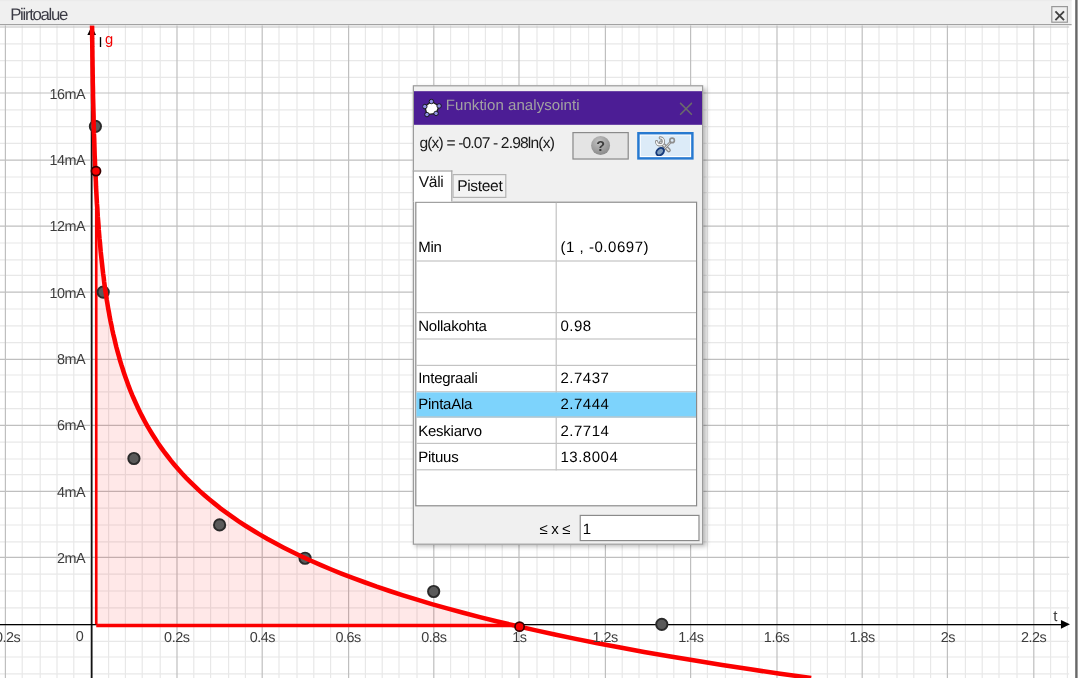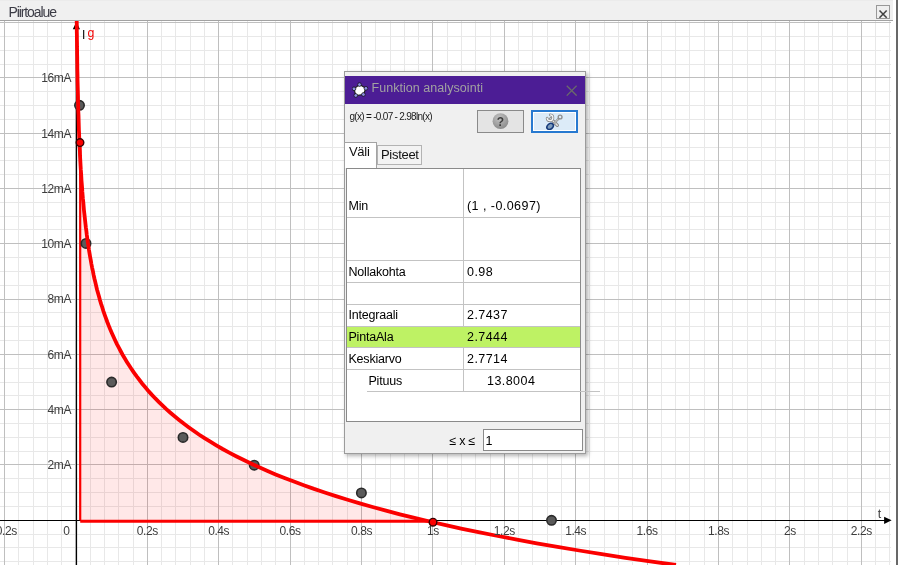--- a/index.html
+++ b/index.html
@@ -5,21 +5,21 @@
 html,body{width:899px;height:565px;overflow:hidden;background:#fff;font-family:"Liberation Sans",sans-serif}
 #titlebar{position:absolute;left:0;top:0;width:893px;height:20.9px;background:#f0f0f0;border-top:1px solid #ebebeb;border-bottom:1.7px solid #a2a2a2}
 #titlebar span{position:absolute;left:8.5px;top:4.2px;font-size:14px;font-weight:normal;letter-spacing:-1.1px;color:#3b3b45;line-height:14px}
 #winx{position:absolute;left:876px;top:5.1px;width:13.9px;height:13.9px;border:1.2px solid #989898;background:#efefef}
 #redge{position:absolute;left:896.3px;top:0;width:1.8px;height:565px;background:#686868}
 #canvas{position:absolute;left:0;top:21px}
 text{font-size:12px;fill:#3d3d3d;letter-spacing:-0.4px}
 #dlg{position:absolute;left:344px;top:71px;width:241.5px;height:383px;background:#f0f0f0;border:1px solid #9b9b9b;box-shadow:2px 2px 4px rgba(0,0,0,.3)}
 #dtitle{position:absolute;left:0;top:4px;width:100%;height:28px;background:#4c1d95}
 #dtitle .t{position:absolute;left:26.5px;top:5px;font-size:12.5px;letter-spacing:0.05px;color:#a2a2a2}
-#dformula{position:absolute;left:4.5px;top:39px;font-size:10px;letter-spacing:-0.7px;color:#1a1a1a}
+#dformula{position:absolute;left:4.5px;top:39px;font-size:13px;letter-spacing:-0.7px;color:#1a1a1a}
 .btn{position:absolute;top:38.3px;height:22.4px}
 #helpbtn{left:132.3px;width:46.9px;background:#e4e4e4;border:1px solid #8a8a8a}
 #toolbtn{left:186.3px;width:46.4px;background:#dcebf8;border:2px solid #2779d0;box-shadow:inset 0 0 0 1px #fff}
 .tab{position:absolute;font-size:13px;color:#111}
 #tab1{left:-1px;top:69.9px;width:33px;height:26.3px;background:#fff;border:1px solid #a3a3a3;border-bottom:none;z-index:2;padding:1px 0 0 4px;letter-spacing:-0.3px}
 #tab2{left:31.5px;top:72.6px;width:45.9px;height:20px;background:#f3f3f3;border:1px solid #b3b3b3;padding:1.5px 0 0 3.5px;letter-spacing:-0.3px}
 #tbl{position:absolute;left:0.8px;top:96.2px;width:235px;height:253.7px;background:#fff;border:1px solid #8a8a8a;font-size:12.5px;letter-spacing:-0.2px}
 .row{position:absolute;left:0;width:100%;height:21.8px;border-bottom:1px solid #c3c3c3}
 .row .c1{position:absolute;left:1.7px;top:3.4px}
 .row .c2{position:absolute;left:120.2px;top:3.4px;letter-spacing:0.45px}
@@ -247,27 +247,27 @@
         <span class="c2">0.98</span>
       </div>
   <div class="row" style="top:113.8px;">
         <span class="c1"></span>
         <span class="c2"></span>
       </div>
   <div class="row" style="top:135.6px;">
         <span class="c1">Integraali</span>
         <span class="c2">2.7437</span>
       </div>
-  <div class="row" style="top:157.4px;background:#bef264;">
+  <div class="row" style="top:157.4px;background:#7dd3fc;">
         <span class="c1">PintaAla</span>
         <span class="c2">2.7444</span>
       </div>
   <div class="row" style="top:179.2px;">
         <span class="c1">Keskiarvo</span>
         <span class="c2">2.7714</span>
       </div>
-  <div class="row" style="top:201.0px;margin-left:20px;">
+  <div class="row" style="top:201.0px;">
         <span class="c1">Pituus</span>
         <span class="c2">13.8004</span>
       </div>
  </div>
  <div id="ineq">≤ x ≤</div>
  <div class="inp" id="inp2">1</div>
 </div>
 </body></html>

